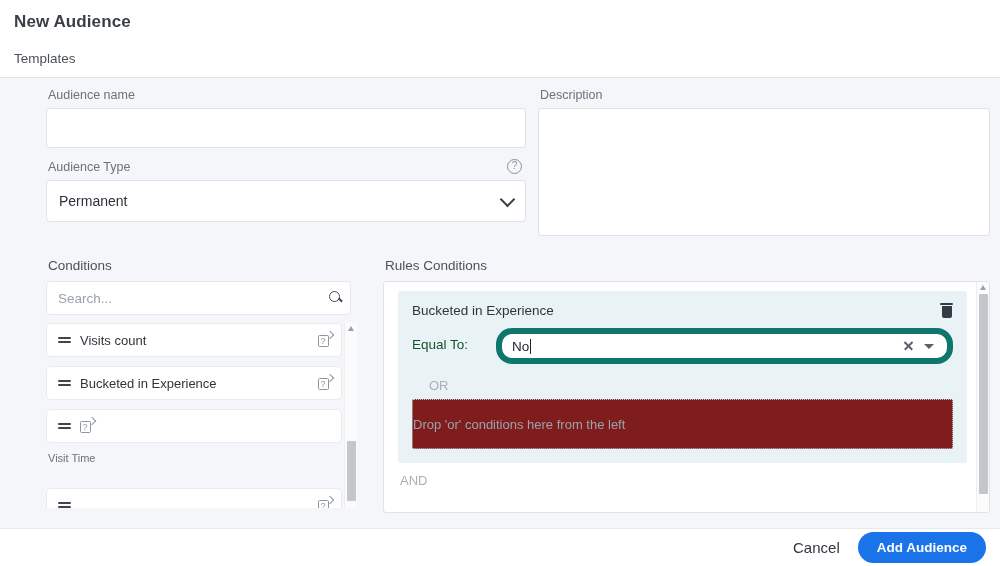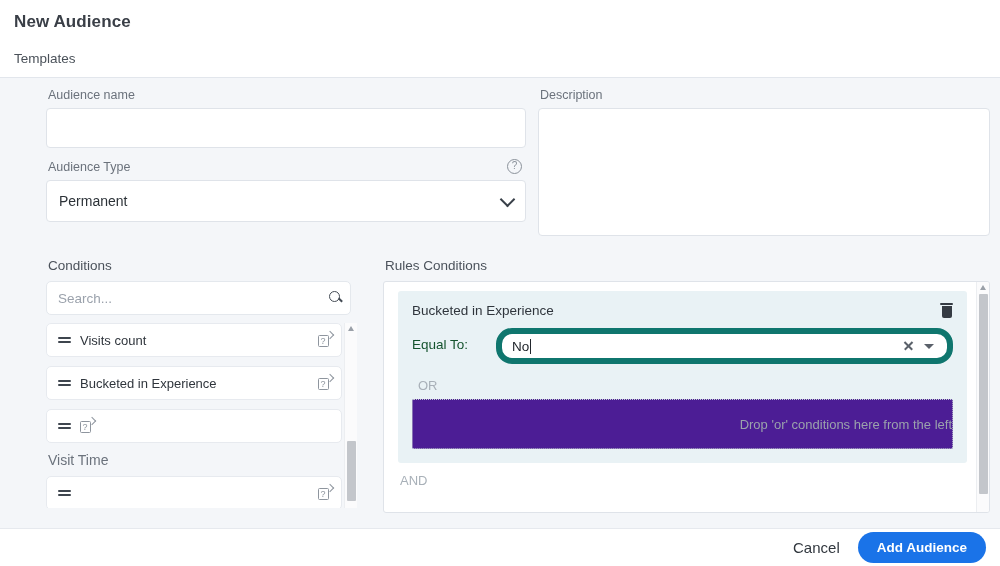--- a/index.html
+++ b/index.html
@@ -194,22 +194,22 @@
     font-size: 9px; color: #8e959e; line-height: 12px;
   }
   .popicon .ar {
     position: absolute; right: -1px; top: -1px;
     width: 6px; height: 6px;
     border-top: 1.3px solid #8e959e;
     border-right: 1.3px solid #8e959e;
     transform: rotate(45deg);
   }
   .group-head {
-    font-size: 14px; color: #6b727c;
-    margin: 2px 0 8px 2px;
+    font-size: 11px; color: #6b727c;
+    margin: 2px 0 24px 2px;
   }
 
   
   .sb {
     position: absolute; top: 0; width: 13px;
     background: #fbfbfc; border-left: 1px solid #eceef1;
   }
   .sb .arrow-up {
     position: absolute; top: 3px; left: 3px;
     width: 0; height: 0;
@@ -288,28 +288,28 @@
   .caret-tri {
     position: absolute; right: 13px; top: 50%; margin-top: -2px;
     width: 0; height: 0;
     border-left: 5px solid transparent;
     border-right: 5px solid transparent;
     border-top: 5px solid #5a616a;
     cursor: pointer;
   }
   .orlabel {
     font-size: 13px; color: #a8b0b8;
-    margin: 14px 0 6px 6px;
+    margin: 14px 0 6px 17px;
   }
   .dropzone {
     height: 50px;
-    background: #4c1d95;
+    background: #7f1d1d;
     border: 1.5px dotted #c3ccd2;
     border-radius: 2px;
-    display: flex; align-items: center; justify-content: flex-end;
+    display: flex; align-items: center; justify-content: flex-start;
     font-size: 13px; color: #9ba2ac;
   }
   .andlabel {
     font-size: 13px; color: #a8b0b8;
     margin: 10px 0 0 16px;
   }
 
   
   .footer {
     position: absolute; left: 0; right: 0; bottom: 0;

